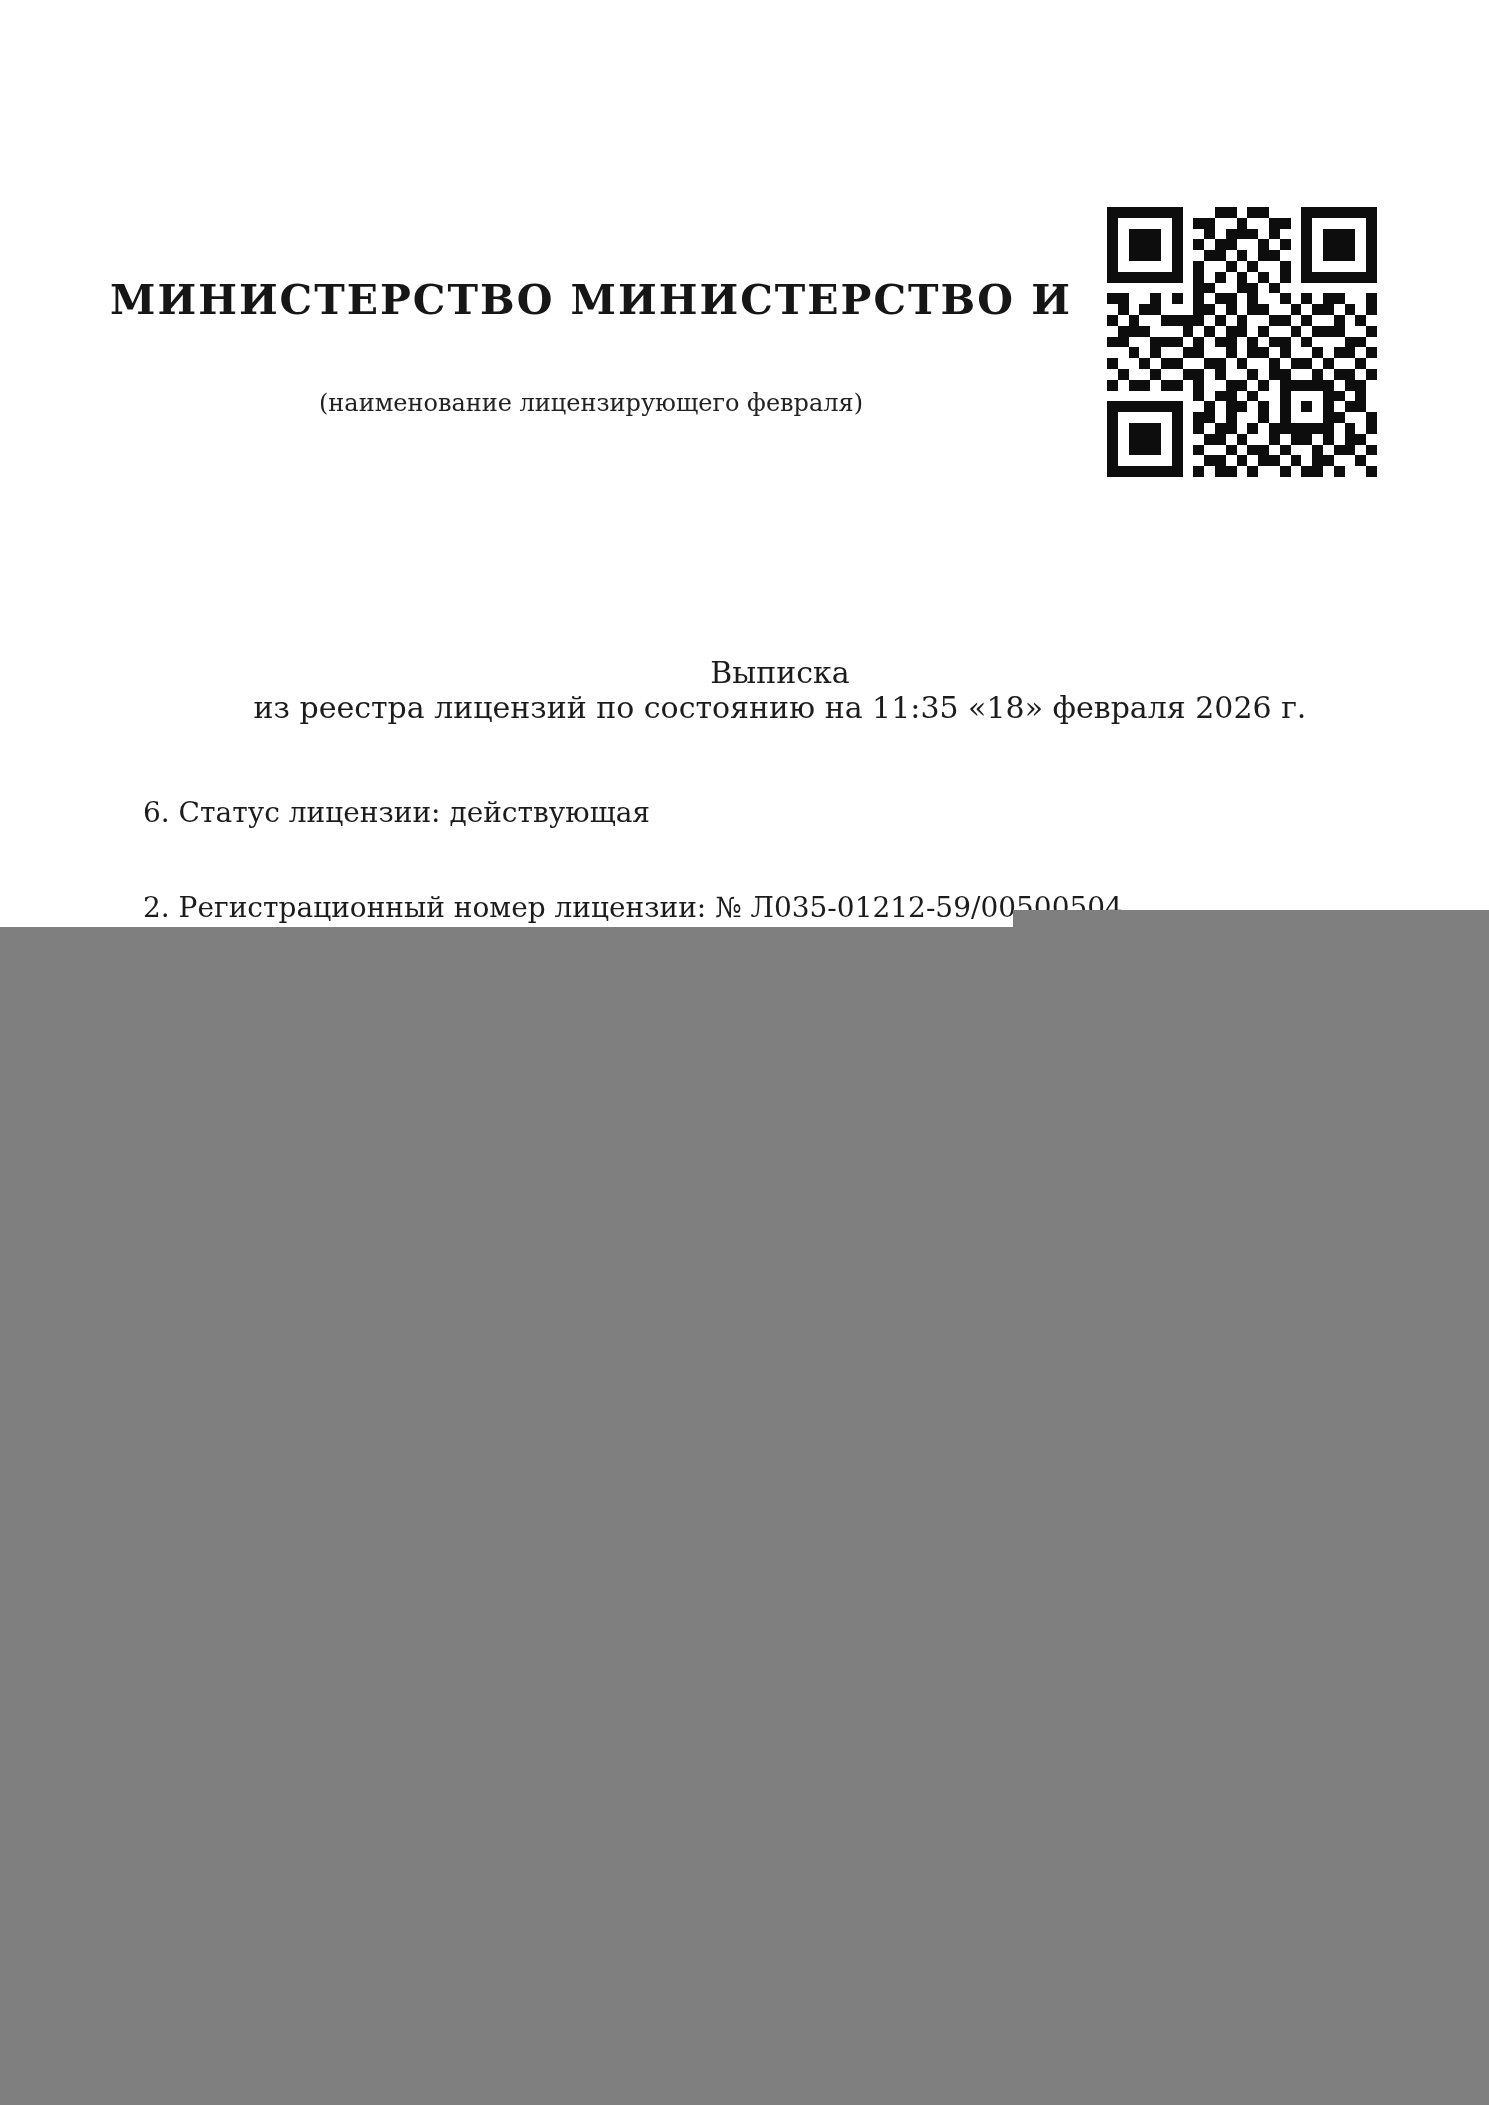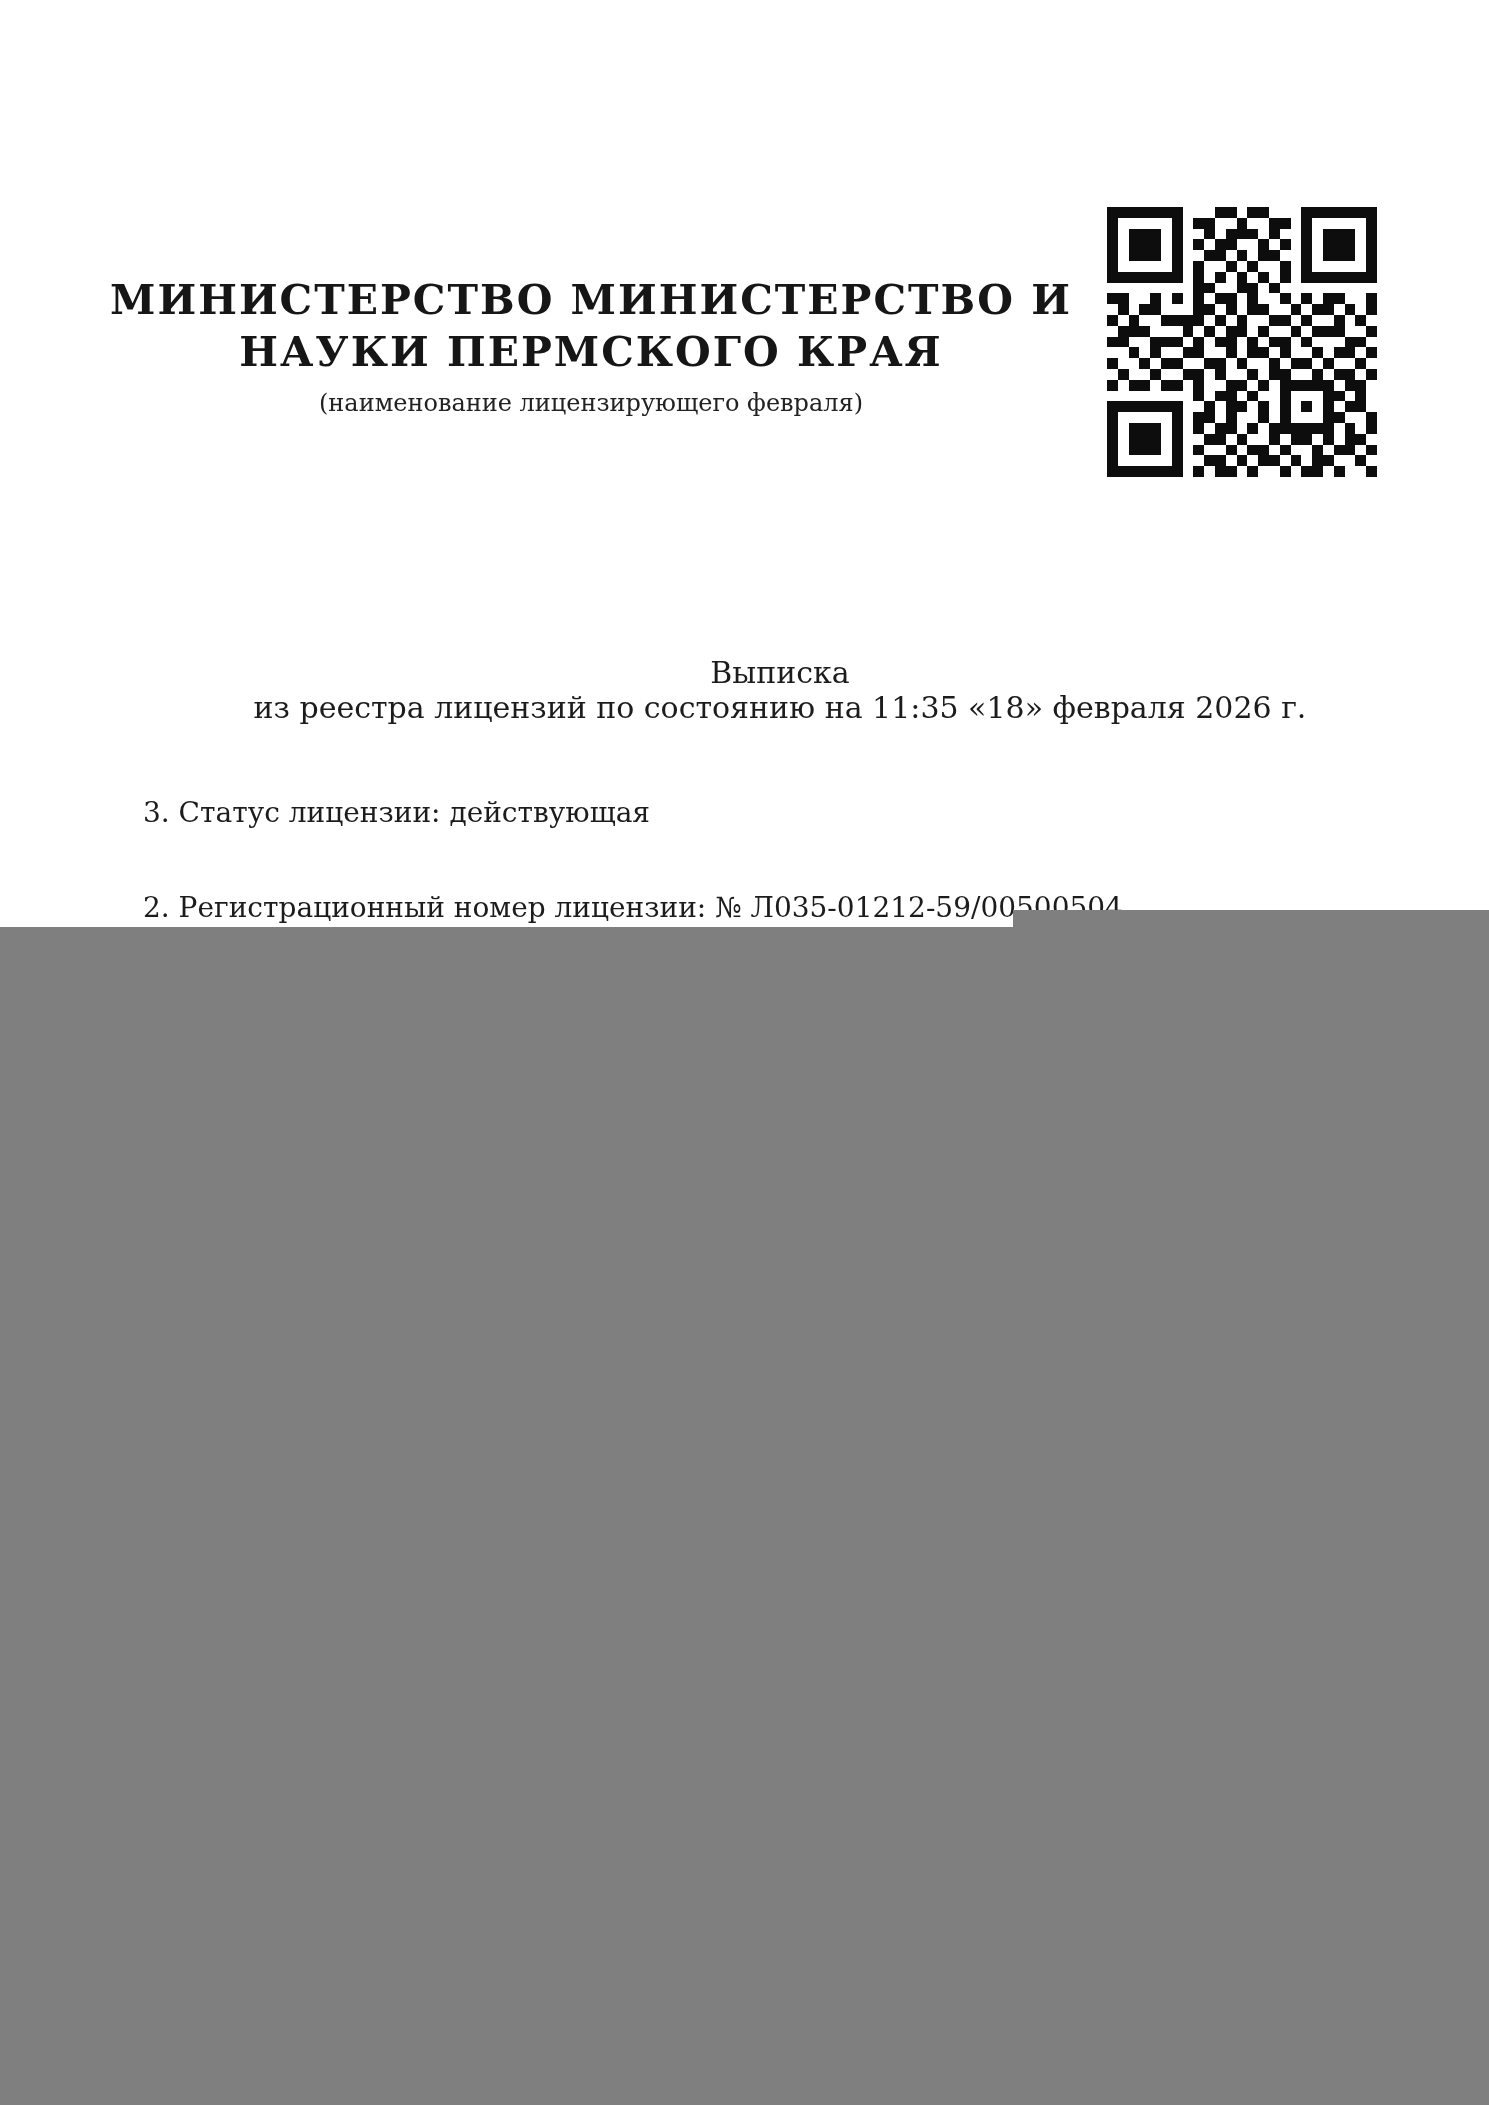--- a/index.html
+++ b/index.html
@@ -78,21 +78,20 @@
     background: #7f7f7f;
   }
 </style>
 </head>
 <body>
 
 <div class="page">
 
   <div class="abs title-block">
     <div>МИНИСТЕРСТВО МИНИСТЕРСТВО И</div>
-    <div>НАУКИ ПЕРМСКОГО КРАЯ</div>
   </div>
 
   <div class="abs org-subtitle">(наименование лицензирующего февраля)</div>
 
   <div class="abs qr" style="grid-template-columns: repeat(25, 1fr); grid-template-rows: repeat(25, 1fr);">
       <div class="qm qb" style="background: rgb(13, 13, 13);"></div>
       <div class="qm qb" style="background: rgb(13, 13, 13);"></div>
       <div class="qm qb" style="background: rgb(13, 13, 13);"></div>
       <div class="qm qb" style="background: rgb(13, 13, 13);"></div>
       <div class="qm qb" style="background: rgb(13, 13, 13);"></div>
@@ -716,21 +715,21 @@
       <div class="qm"></div>
       <div class="qm"></div>
       <div class="qm qb" style="background: rgb(13, 13, 13);"></div>
     </div>
 
   <div class="abs extract-head">
     <div>Выписка</div>
     <div>из реестра лицензий по состоянию на 11:35 «18» февраля 2026 г.</div>
   </div>
 
-  <div class="abs item-line" style="top: 797px;">3. Статус лицензии: действующая</div>
+  <div class="abs item-line" style="top: 797px;">6. Статус лицензии: действующая</div>
 
 
   <div class="abs item-line" style="top: 892px;">2. Регистрационный номер лицензии: № Л035-01212-59/00500504</div>
 
   <div class="abs overlay-right"></div>
   <div class="abs overlay-main"></div>
 
 </div>
 
 </body></html>

